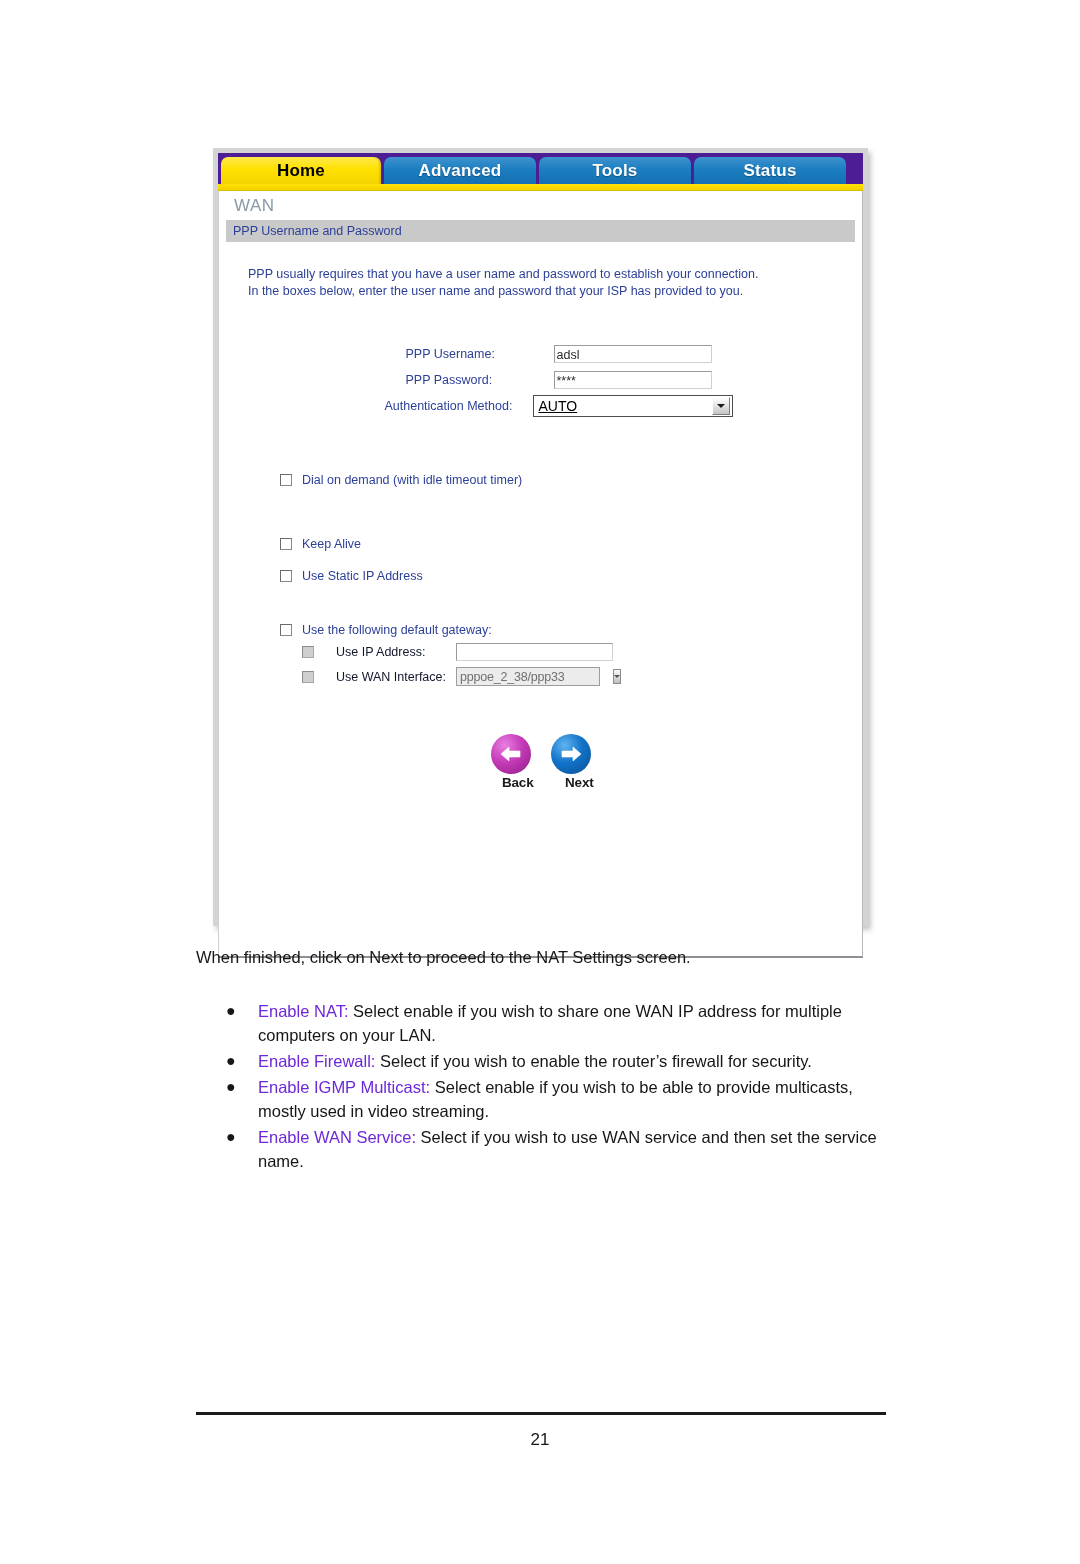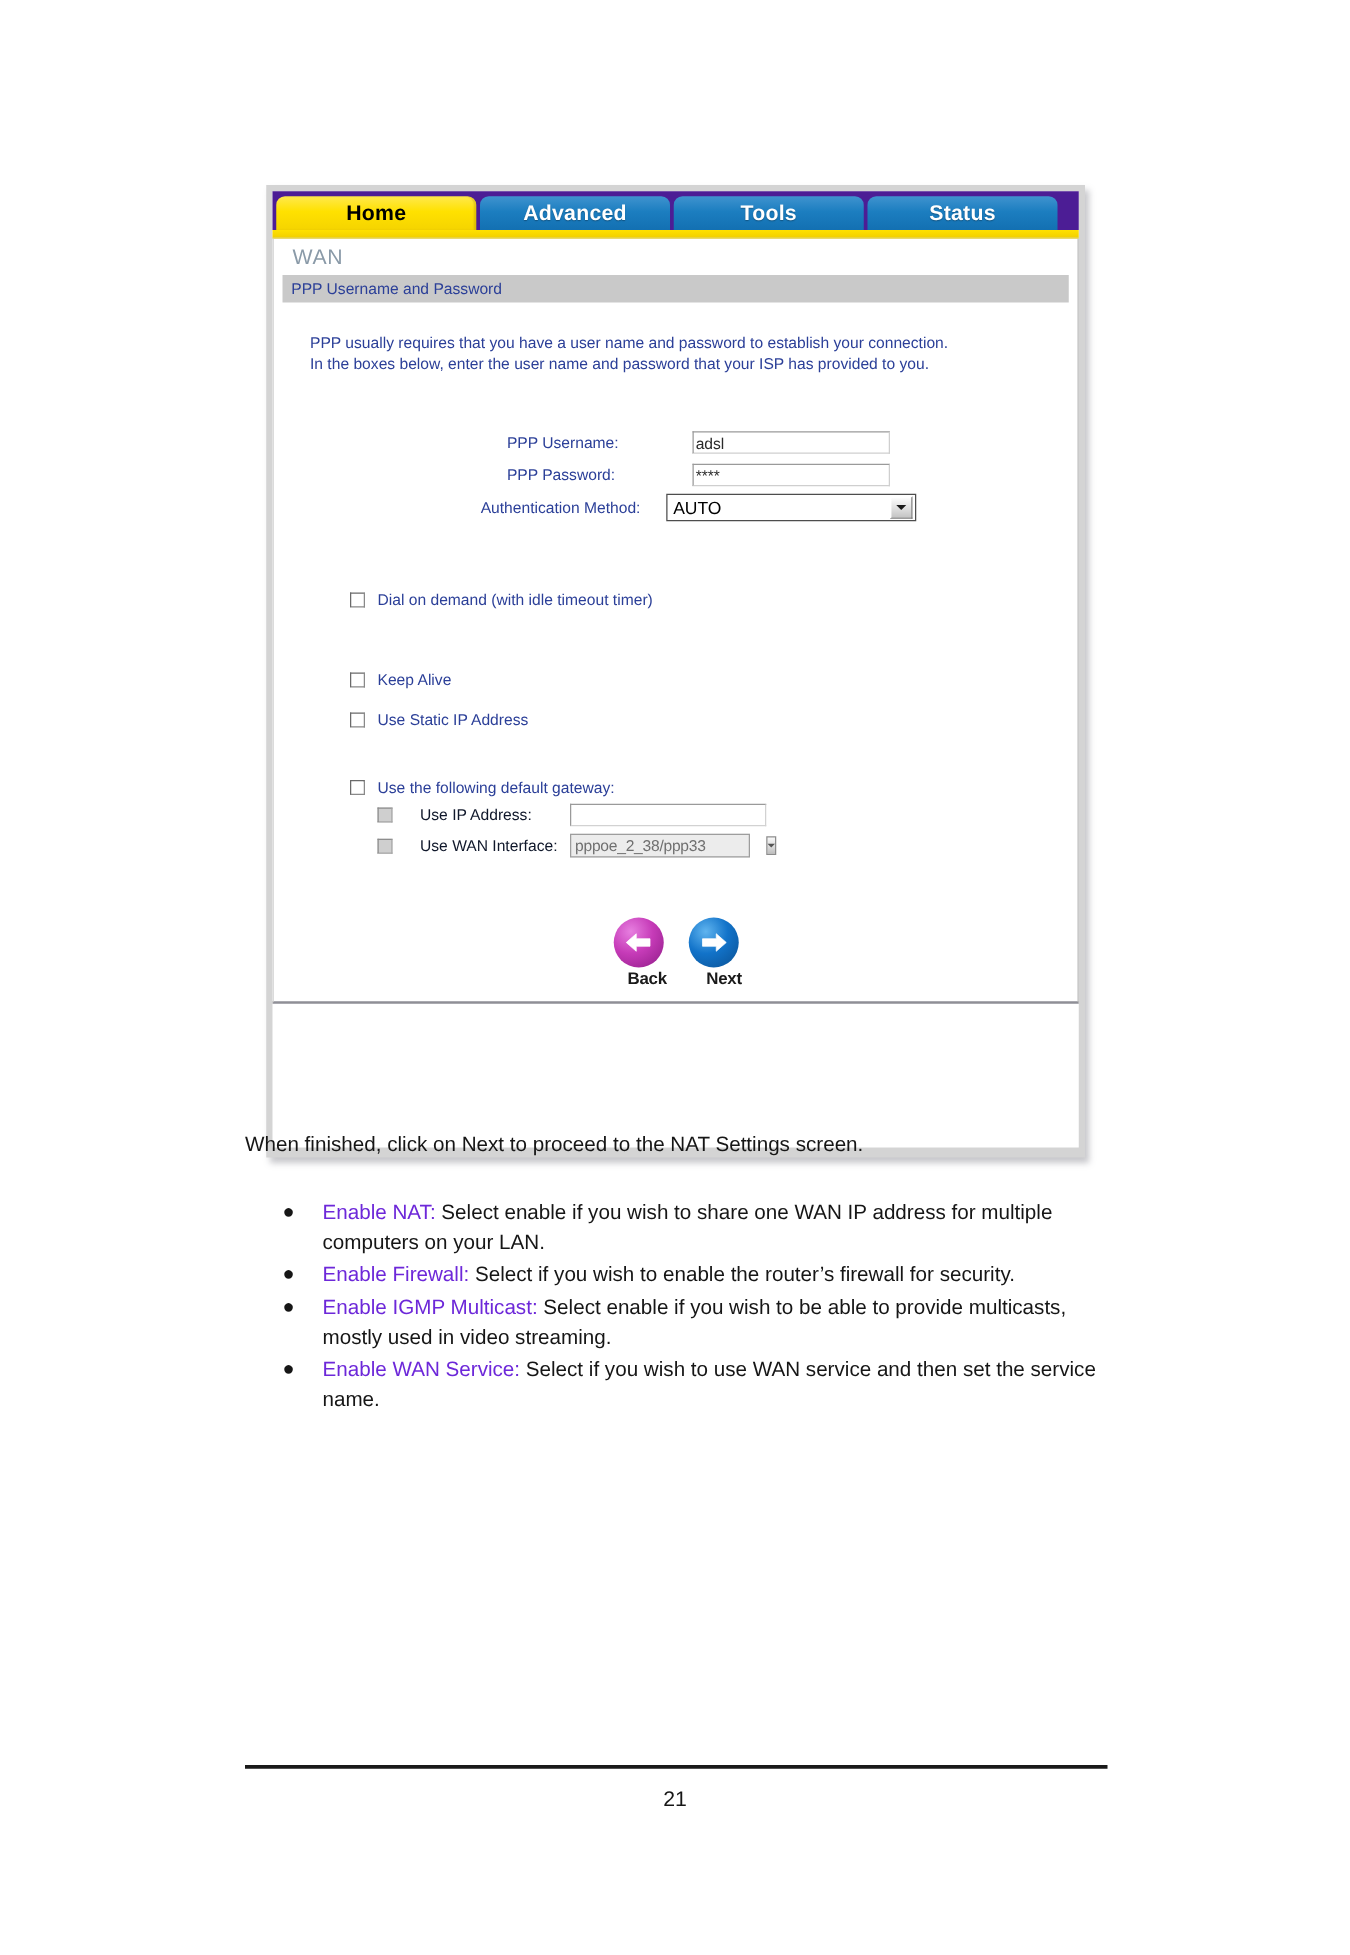--- a/index.html
+++ b/index.html
@@ -71,21 +71,21 @@
   .tab-underline {
     height: 6px;
     background: linear-gradient(to bottom, #ffe100 0%, #f2d000 100%);
     border-bottom: 1px solid #d8bd00;
   }
 
   
   .panel-body {
     position: relative;
     background: #ffffff;
-    height: 612px;
+    height: 767px;
     border-left: 1px solid #cfcfcf;
     border-right: 1px solid #b9b9b9;
     border-bottom: 2px solid #8f8f96;
     box-sizing: border-box;
     padding: 0 7px;
   }
   .wan-title {
     font-size: 17px;
     color: #8a9aa8;
     font-weight: normal;
@@ -139,20 +139,21 @@
   }
   .select-box {
     width: 200px;
     height: 22px;
     border: 1px solid #4d4d4d;
     background: #ffffff;
     display: flex;
     align-items: center;
     box-sizing: border-box;
     position: relative;
+    text-decoration: underline;
   }
   .select-value {
     font-size: 14px;
     color: #000000;
     padding-left: 5px;
     flex: 1;
   }
   .select-arrow {
     width: 18px;
     height: 18px;
@@ -293,21 +294,21 @@
     font-weight: bold;
     color: #1a1a1a;
     margin-top: 1px;
     letter-spacing: -0.2px;
   }
 
   
   .doc-text {
     position: absolute;
     left: 196px;
-    top: 905px;
+    top: 946px;
     width: 690px;
     font-size: 16.5px;
     color: #161616;
     line-height: 23px;
   }
   .doc-para { margin: 0; }
   .bullet-list {
     margin: 30px 0 0 0;
     padding: 0;
     list-style: none;

